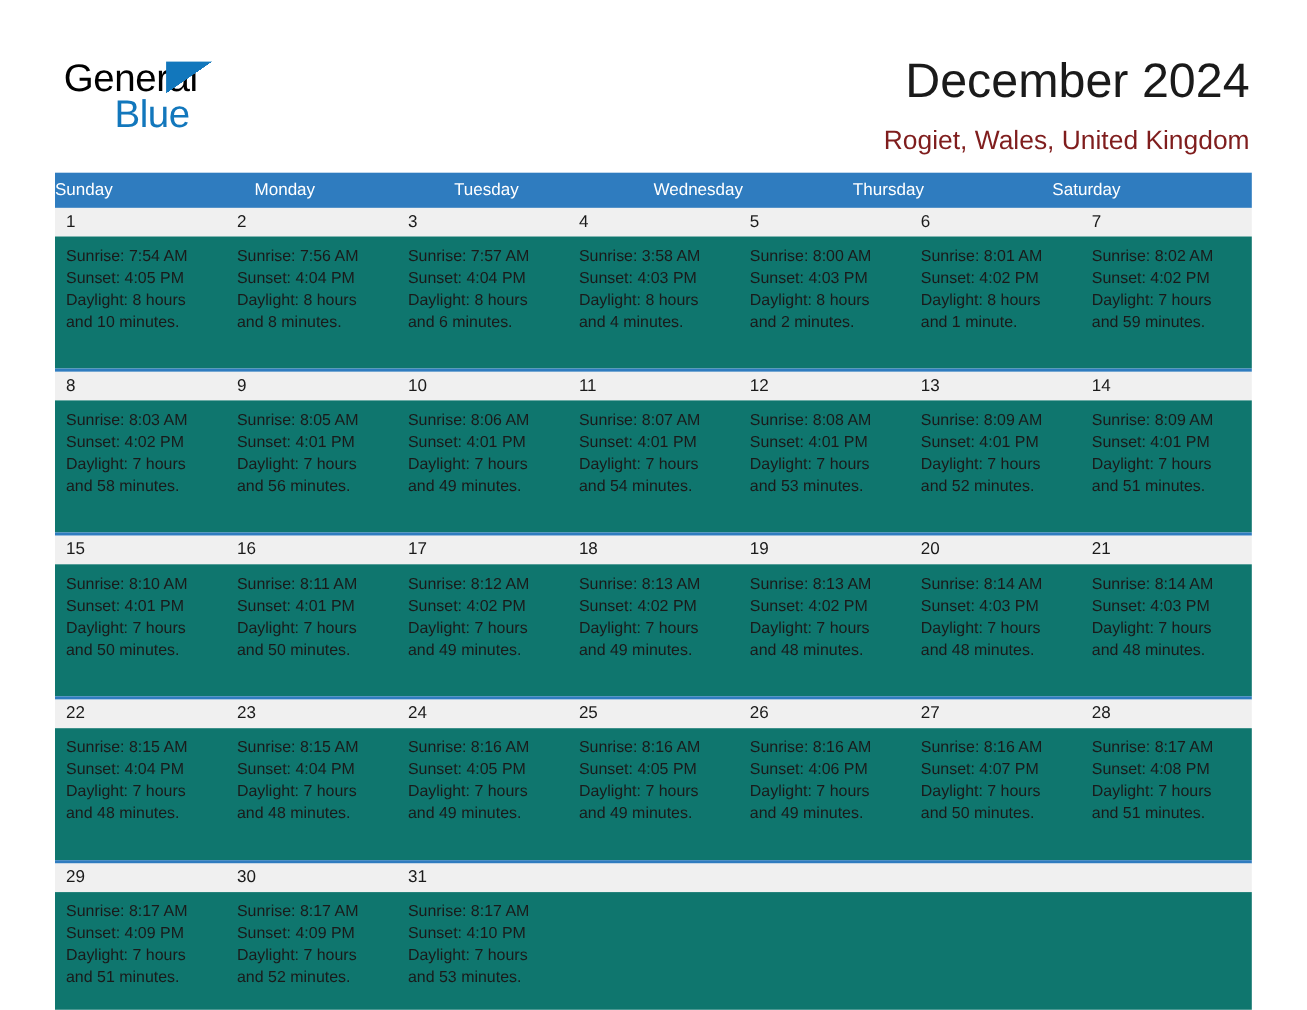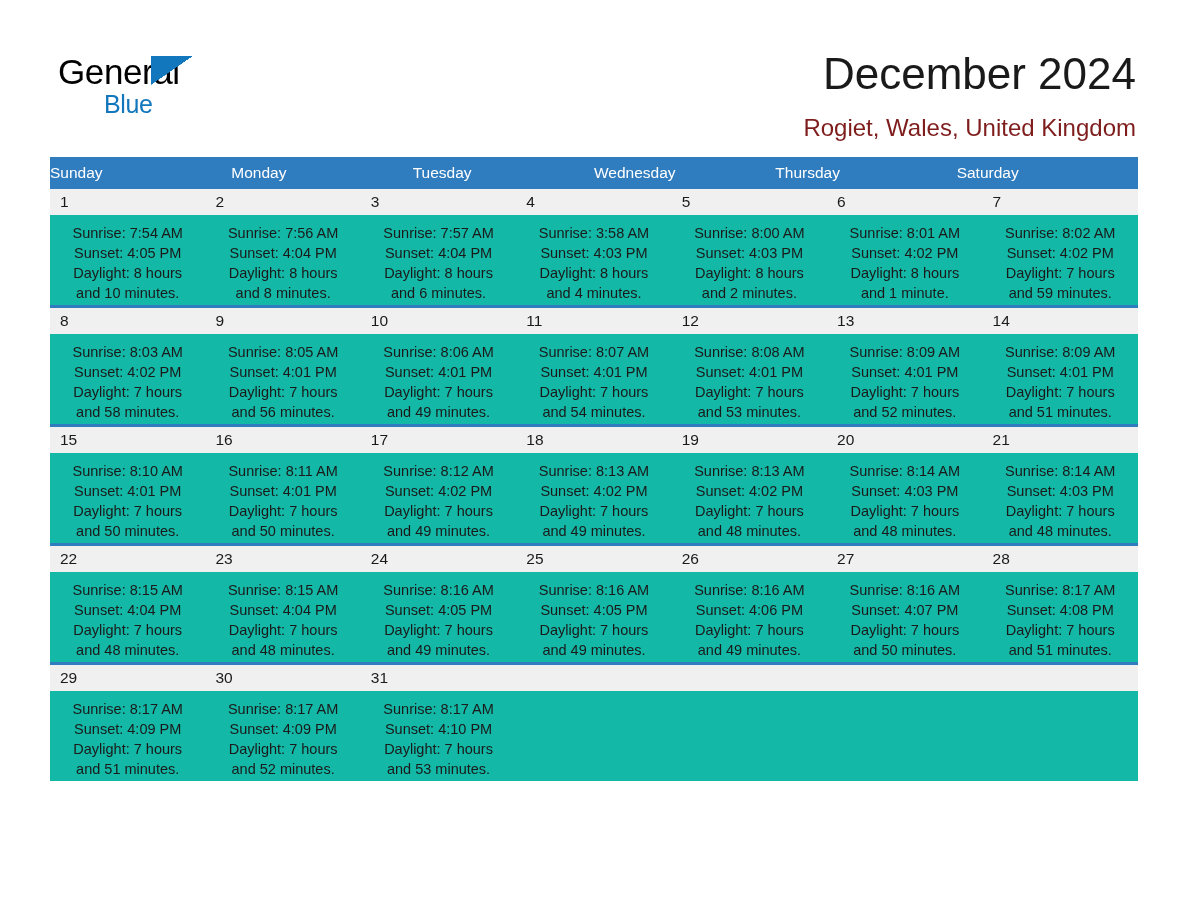--- a/index.html
+++ b/index.html
@@ -44,21 +44,21 @@
     font-size: 35px;
     letter-spacing: -0.4px;
     color: #000000;
     line-height: 40px;
     font-weight: 400;
   }
   .logo-blue {
     position: absolute;
     left: 46px;
     top: 32px;
-    font-size: 25px;
+    font-size: 35px;
     letter-spacing: -0.4px;
     color: #1277bc;
     line-height: 40px;
     font-weight: 400;
   }
   .logo-triangle-fix {
     position: absolute;
     left: 93px;
     top: 4px;
     width: 42px;
@@ -127,23 +127,22 @@
     flex: 1 1 0;
     min-width: 0;
     font-size: 15.5px;
     line-height: 26px;
     color: #1a1a1a;
     padding-left: 10px;
     box-sizing: border-box;
   }
   .info-row {
     display: flex;
-    height: 90px;
-    background: #14b8a6;
-    text-align: center;
+    height: 120px;
+    background: #0f766e;
   }
   .cell {
     flex: 1 1 0;
     min-width: 0;
     padding: 8px 10px 0 10px;
     box-sizing: border-box;
   }
   .cell .line {
     font-size: 14.5px;
     line-height: 20px;

